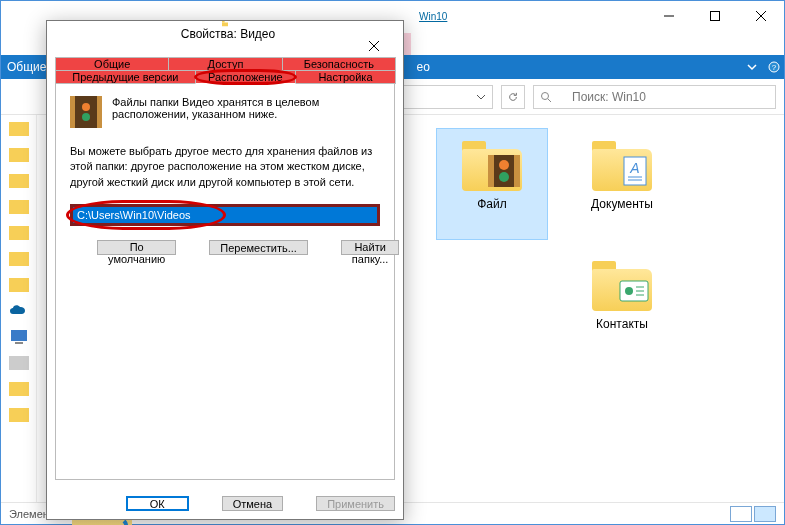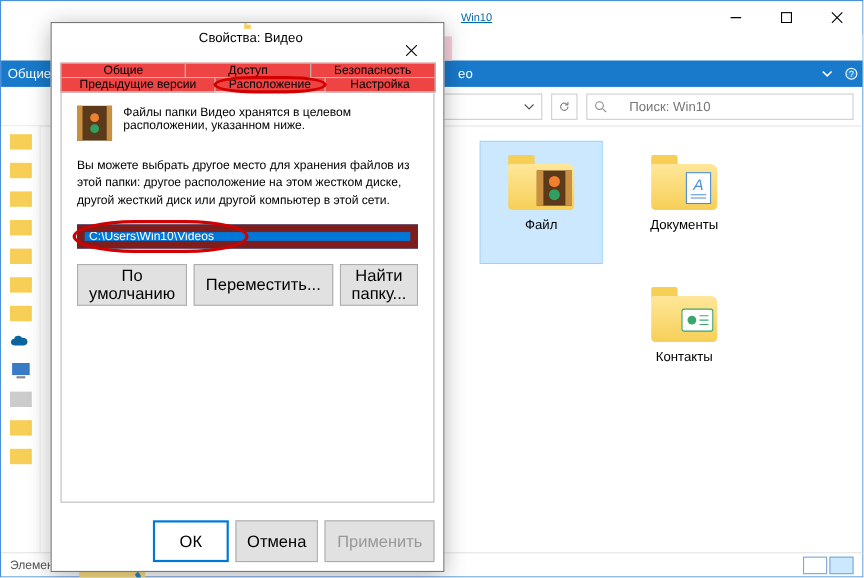--- a/index.html
+++ b/index.html
@@ -47,24 +47,24 @@
 .tabs { padding:6px 8px 0; }
 .tabrow { display:flex; }
 .tab { flex:1; height:14px; border:1px solid #bbb; background:#ef4444; font-size:11px; display:flex; align-items:center; justify-content:center; margin-right:-1px; margin-bottom:-1px; position:relative;}
 .tab.active { border-bottom:1px solid #fff; z-index:2; }
 .red-ring { position:absolute; inset:-2px; border:3px solid #d20000; border-radius:50%/70%; pointer-events:none;}
 .tabpanel { border:1px solid #bbb; flex:1; margin:0 8px 8px; padding:12px 14px; font-size:11px; color:#000; position:relative;}
 .info-row { display:flex; gap:10px; align-items:flex-start; margin-bottom:16px;}
 .video-ico { width:32px; height:32px; flex-shrink:0; }
 .desc { line-height:1.4; margin-bottom:14px;}
 .path-wrap { position:relative; margin-bottom:14px;}
-.path-input { width:100%; height:22px; border:7px solid #7f1d1d; background:#fff; padding:0 4px; font-family:inherit; font-size:11px; color:#fff; background:#0078d7;}
+.path-input { width:100%; height:22px; border:3px solid #7f1d1d; background:#fff; padding:0 4px; font-family:inherit; font-size:11px; color:#fff; background:#0078d7;}
 .path-ring { position:absolute; left:-4px; top:-4px; width:160px; height:30px; border:3px solid #d20000; border-radius:50%/70%; pointer-events:none;}
 .btnrow { display:flex; gap:6px; }
-.btn { height:38px; padding:0 10px; border:1px solid #adadad; background:#e1e1e1; font-size:15px; font-family:inherit;}
+.btn { height:15px; padding:0 10px; border:1px solid #adadad; background:#e1e1e1; font-size:11px; font-family:inherit;margin-left:27px;}
 .dlg-btns { display:flex; gap:6px; justify-content:flex-end; padding:8px; }
 .dlg-btns .btn.ok { border:2px solid #0078d7; background:#fff; padding:0 22px;}
 .dlg-btns .btn.apply { color:#999; }
 
 svg { display:block; }
 </style>
 </head>
 <body>
 
 <div class="explorer">

